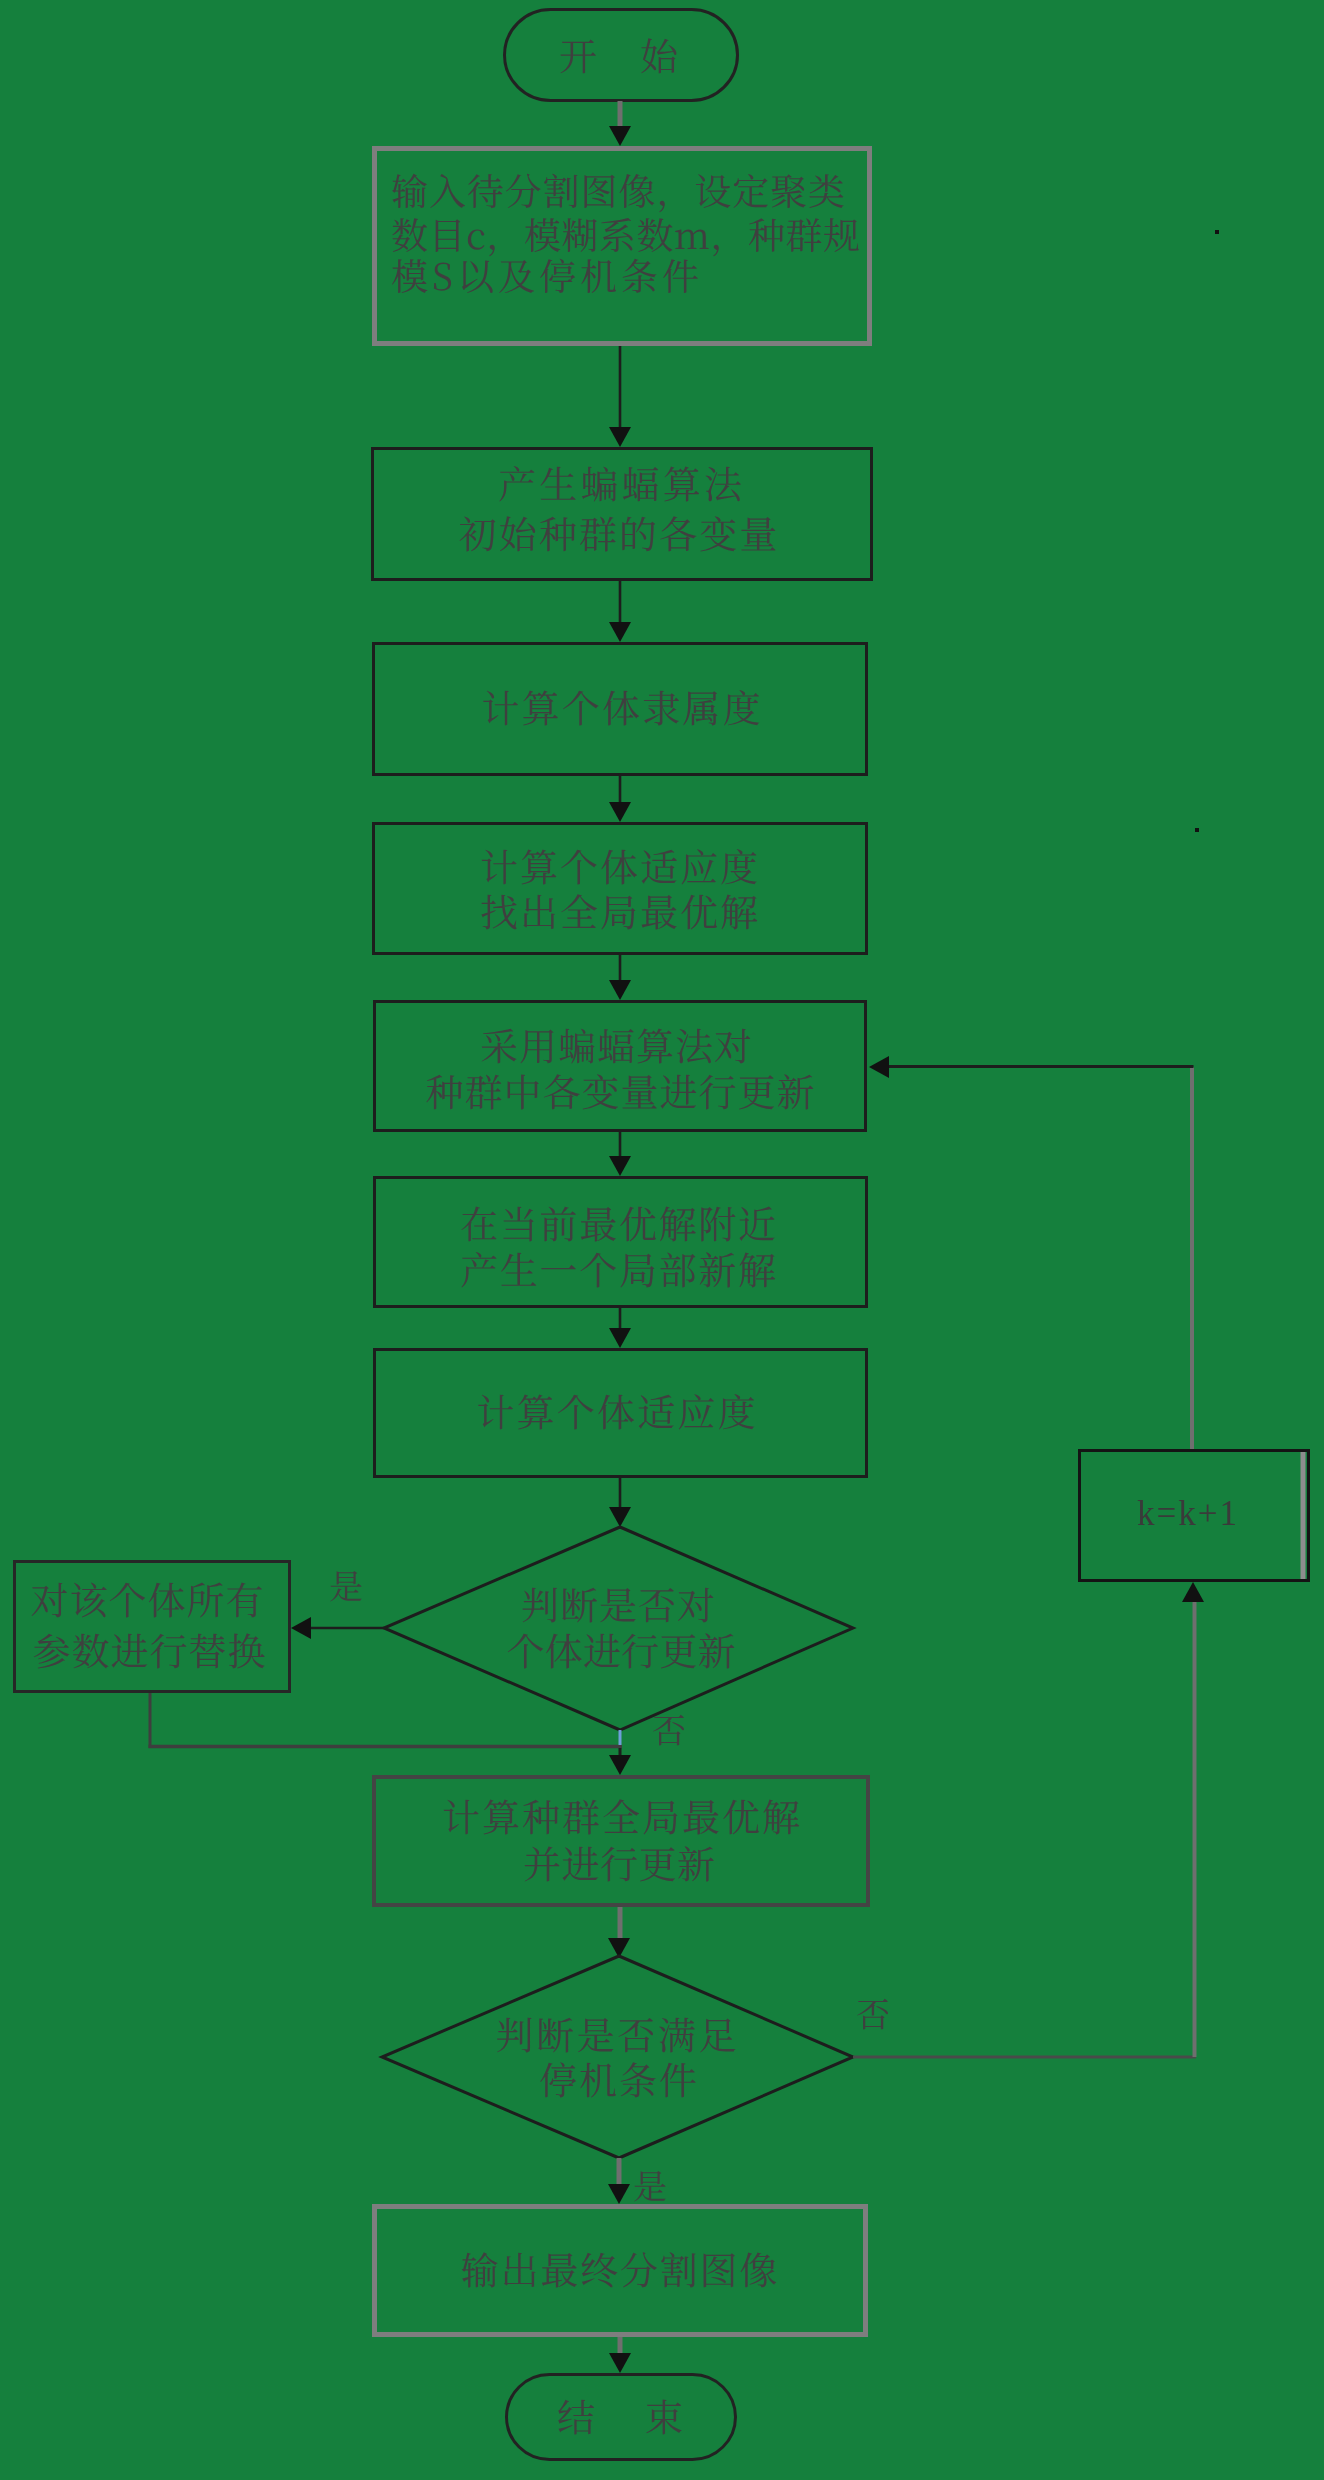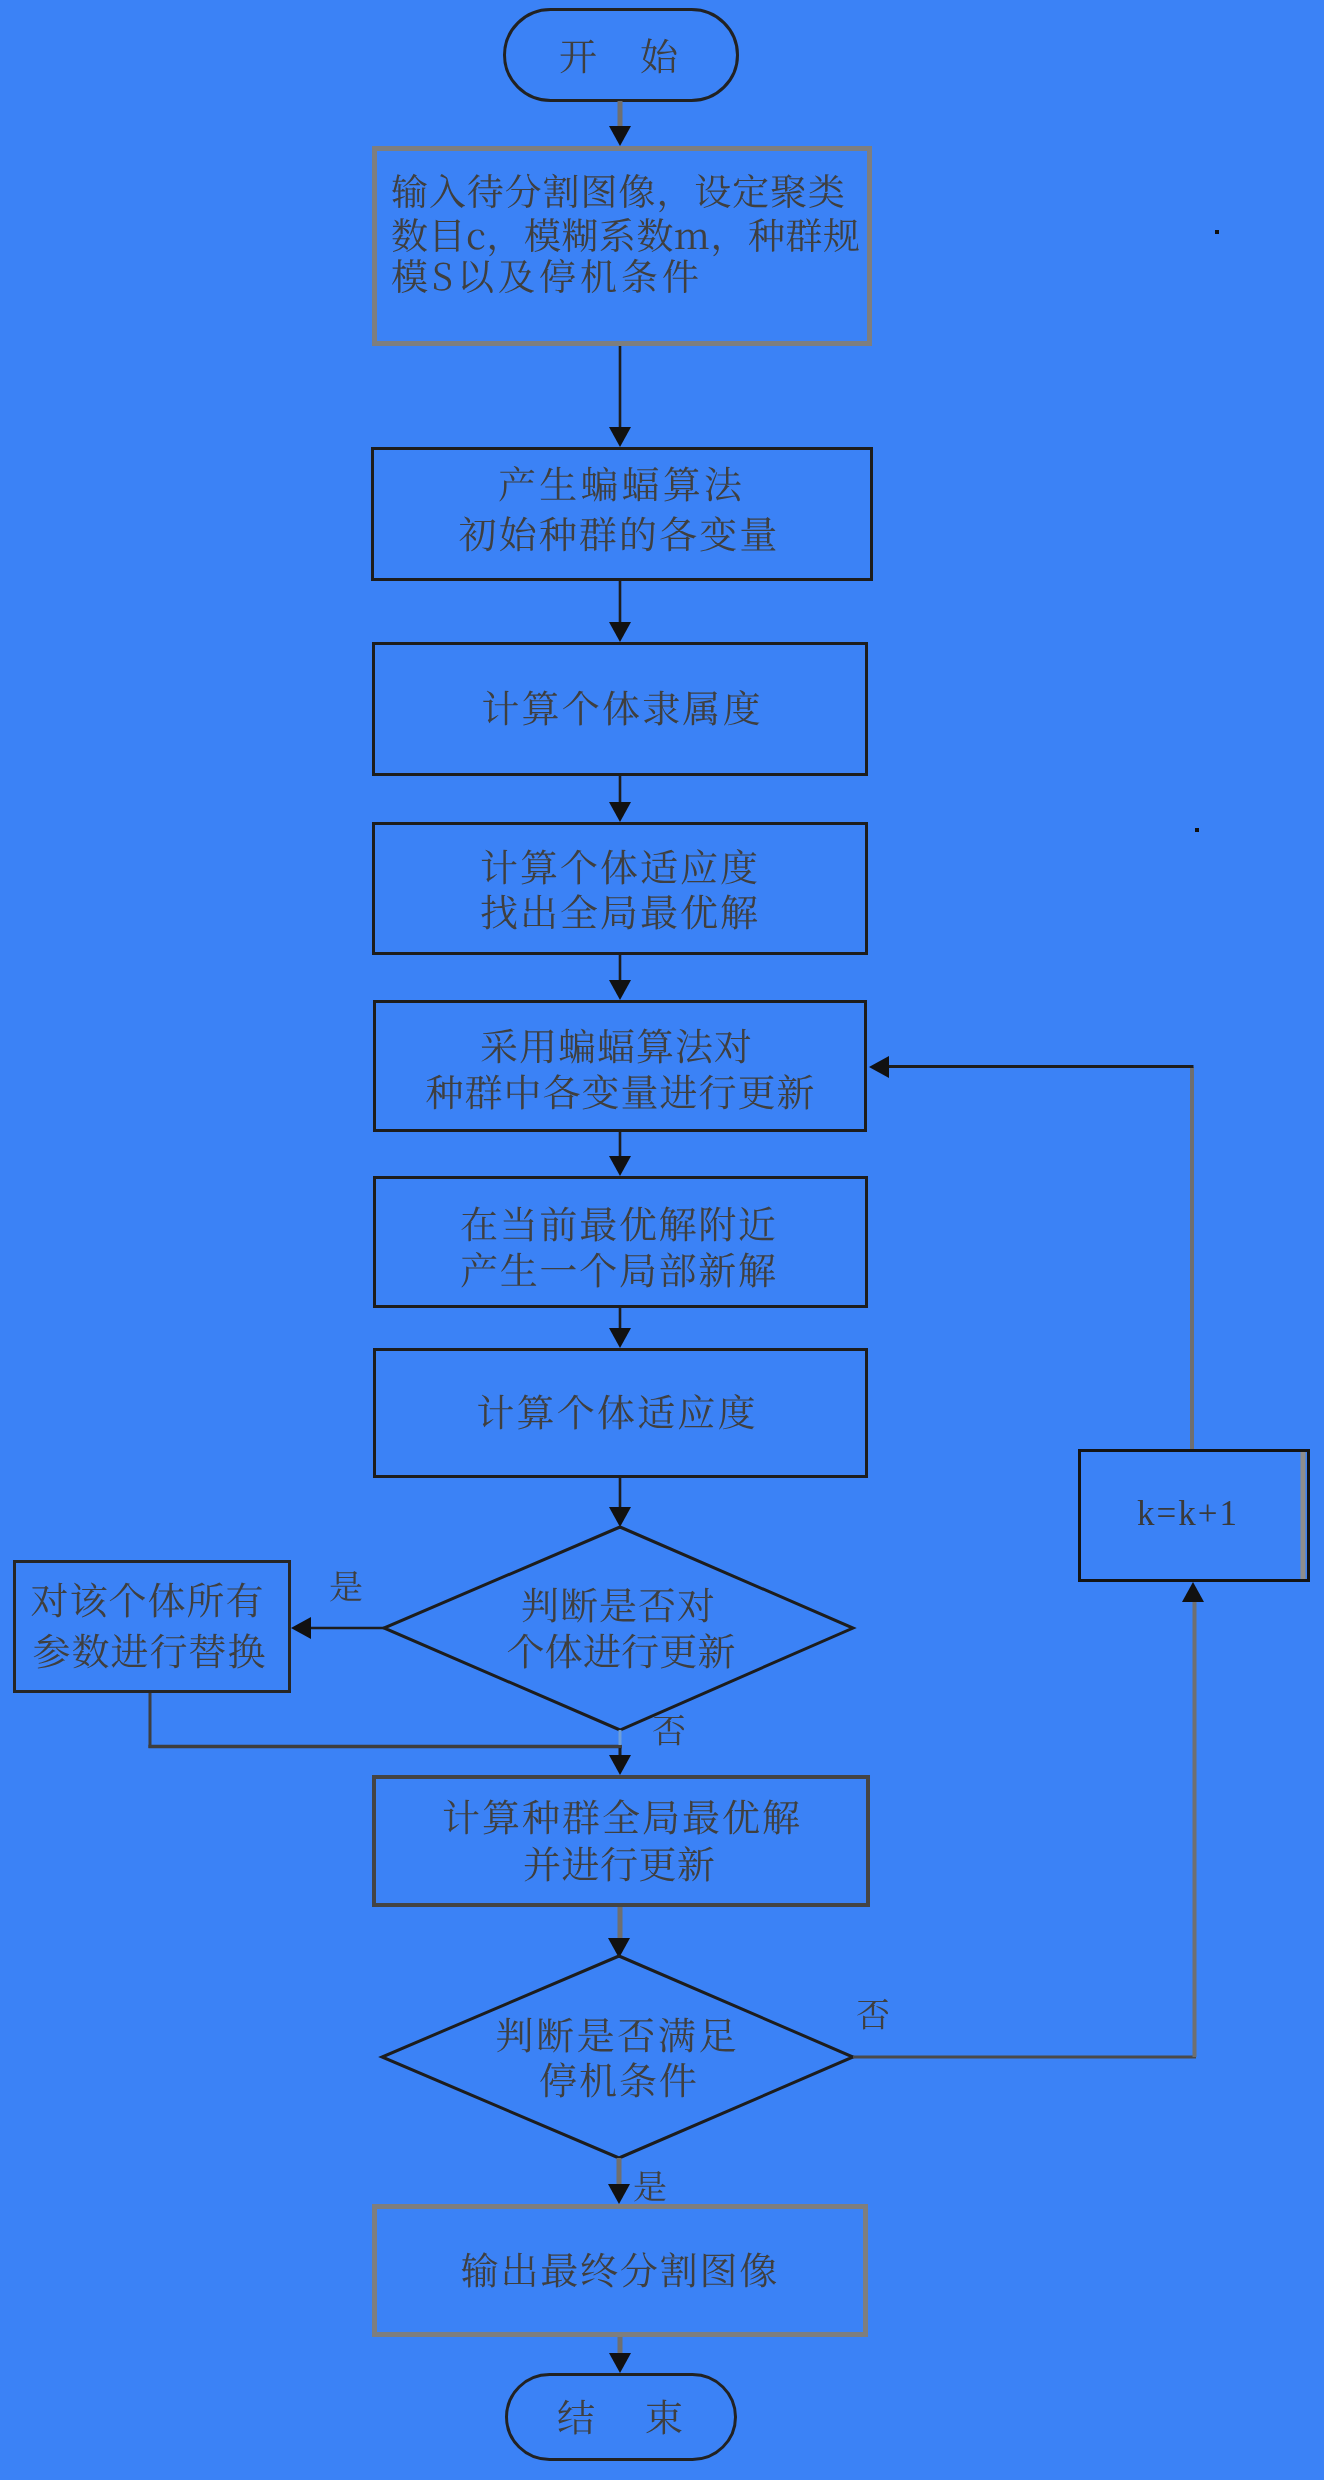--- a/index.html
+++ b/index.html
@@ -1,14 +1,14 @@
 <!DOCTYPE html>
 <html><head><meta charset="utf-8"><title>flow</title><style>
 html,body{margin:0;padding:0;background:#fff;}
-#pg{position:relative;width:1324px;height:2480px;background:#3b82f6;overflow:hidden;
+#pg{position:relative;width:1324px;height:2480px;background:#15803d;overflow:hidden;
 font-family:"Liberation Sans",sans-serif;}
 svg{display:block;filter:blur(0.45px);}
 </style></head><body>
 <div id="pg">
 <svg width="1324" height="2480" viewBox="0 0 1324 2480">
 <defs>
 <path id="u0053" d="M66 -4Q51 -4 37 0Q22 5 13 10L15 48L25 48L33 7L21 12L20 20Q32 11 42 8Q51 5 65 5Q85 5 97 14Q110 23 110 41Q110 50 106 57Q103 64 95 69Q87 75 74 80L63 85Q41 94 29 107Q18 119 18 139Q18 154 26 165Q33 175 47 181Q60 186 76 186Q90 186 101 183Q112 179 121 173L120 137L109 137L102 177L113 171L114 163Q104 171 96 174Q88 177 77 177Q60 177 48 169Q37 160 37 144Q37 130 45 121Q54 113 68 107L80 102Q99 94 110 86Q120 78 125 69Q129 60 129 47Q129 31 122 20Q114 8 99 2Q85 -4 66 -4Z"></path>
 <path id="u0063" d="M74 -4Q56 -4 42 4Q28 12 20 27Q12 42 12 63Q12 85 21 101Q30 116 45 125Q60 133 77 133Q89 133 98 129Q108 125 114 117Q121 110 124 100Q122 91 113 91Q108 91 105 94Q102 97 101 103L94 125L107 115Q99 121 93 123Q86 125 79 125Q66 125 56 117Q46 110 40 97Q34 84 34 65Q34 38 47 24Q60 9 81 9Q92 9 102 13Q112 18 120 27L124 23Q116 11 104 3Q92 -4 74 -4Z"></path>
 <path id="u006D" d="M10 0L10 7L38 10L46 10L72 7L72 0ZM31 0Q31 6 31 16Q32 27 32 38Q32 49 32 57L32 73Q32 85 32 95Q32 105 31 114L9 116L9 122L47 132L51 130L52 102L52 101L52 57Q52 49 52 38Q53 27 53 16Q53 6 53 0ZM93 0L93 7L119 10L128 10L153 7L153 0ZM113 0Q113 6 113 16Q114 26 114 37Q114 49 114 57L114 86Q114 104 108 112Q102 119 92 119Q83 119 72 113Q61 107 48 93L46 101L49 101Q61 117 73 125Q86 133 100 133Q116 133 125 122Q134 111 134 86L134 57Q134 49 134 37Q134 26 134 16Q134 6 135 0ZM174 0L174 7L201 10L209 10L235 7L235 0ZM195 0Q195 6 195 16Q195 26 195 37Q195 49 195 57L195 86Q195 105 189 112Q183 119 173 119Q163 119 153 114Q142 108 129 94L127 103L130 103Q142 119 154 126Q167 133 180 133Q198 133 207 122Q216 111 216 86L216 57Q216 49 216 37Q216 26 216 16Q216 6 216 0Z"></path>
 <path id="u4E00" d="M210 129Q210 129 213 126Q216 124 221 120Q225 116 230 112Q236 107 240 103Q239 101 237 100Q235 99 232 99L14 99L12 108L195 108Z"></path>

